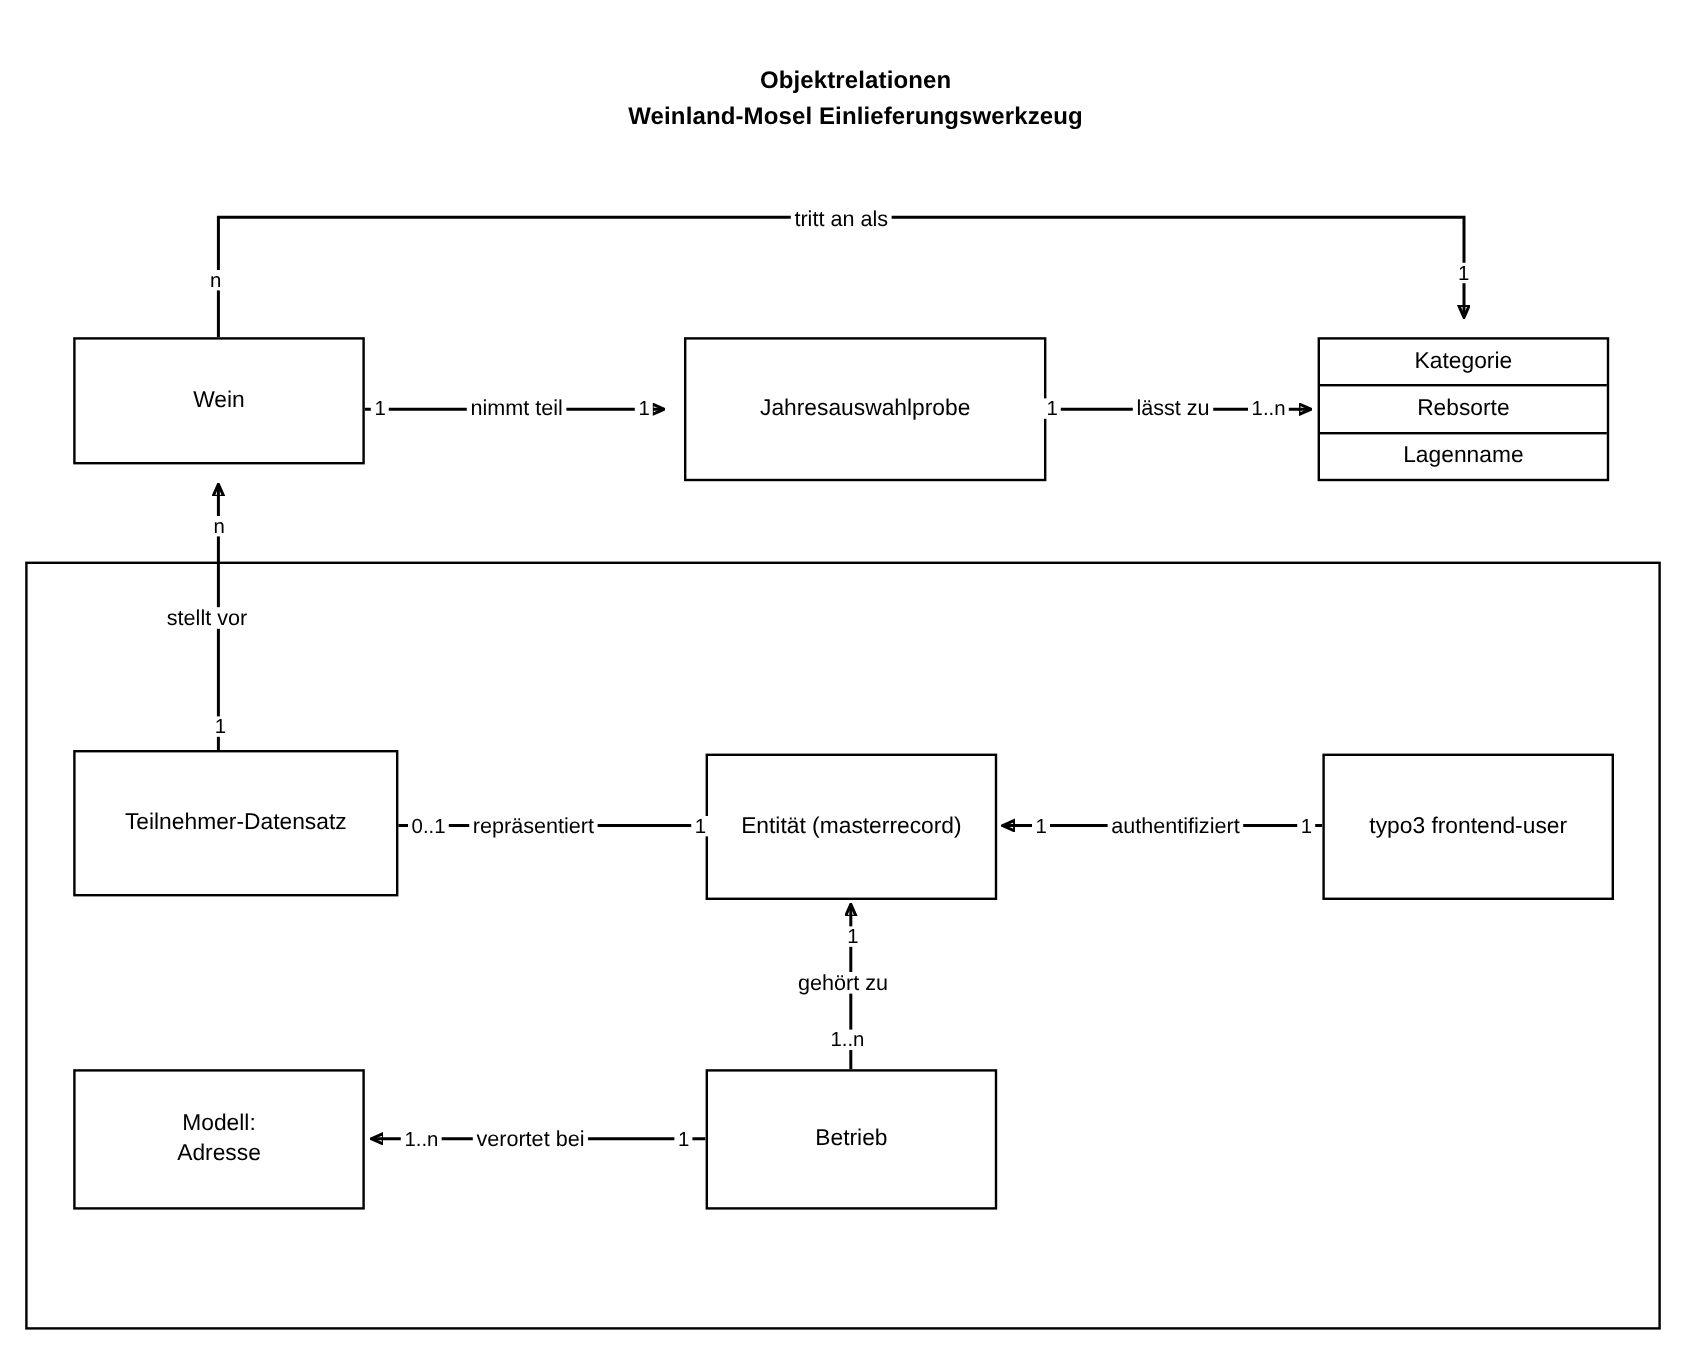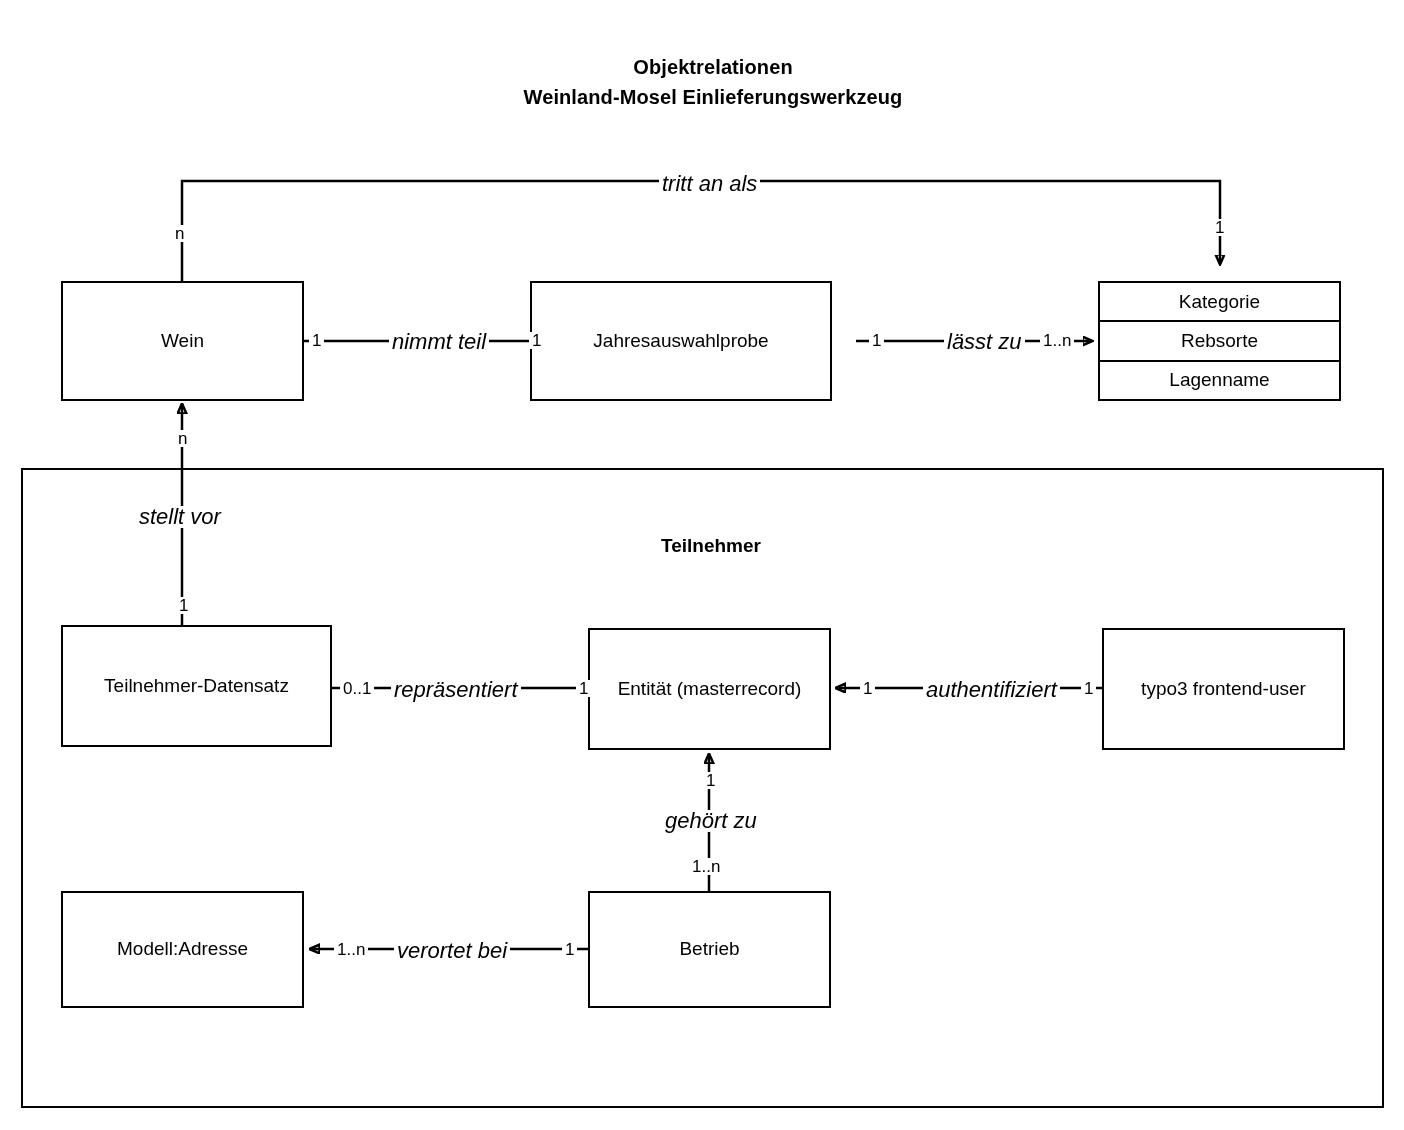--- a/index.html
+++ b/index.html
@@ -91,21 +91,21 @@
   
   .conn-label {
     position: absolute;
     font-size: 17px;
     background: #ffffff;
     padding: 0 3px;
     white-space: nowrap;
     z-index: 4;
     line-height: 1;
   }
-  .conn-label.verb { font-size: 22px; font-style: italic; }
+  .conn-label.verb { font-size: 18px; }
   .conn-label.card { font-size: 17px; }
 
   svg.links {
     position: absolute;
     left: 0;
     top: 0;
     width: 1404px;
     height: 1130px;
     z-index: 2;
     overflow: visible;
@@ -118,21 +118,20 @@
 </style>
 </head>
 <body>
 
 <div id="canvas">
 
   <div class="diagram-title" id="title-line1">Objektrelationen</div>
   <div class="diagram-title" id="title-line2">Weinland-Mosel Einlieferungswerkzeug</div>
 
   <div class="group-box" style="left:21px; top:468px; width:1363px; height:640px;"></div>
-  <div class="group-title" style="left:521px; top:535px; width:380px;">Teilnehmer</div>
 
   <svg class="links" viewBox="0 0 1404 1130">
     <defs>
       <marker id="arrow-r" markerWidth="11" markerHeight="11" refX="9.5" refY="5" orient="auto" markerUnits="userSpaceOnUse">
         <path d="M0,0.6 L10,5 L0,9.4 Z" fill="#000000" stroke="none"></path>
       </marker>
       <marker id="arrow-l" markerWidth="11" markerHeight="11" refX="9.5" refY="5" orient="auto" markerUnits="userSpaceOnUse">
         <path d="M0,0.6 L10,5 L0,9.4 Z" fill="#000000" stroke="none"></path>
       </marker>
       <marker id="arrow-u" markerWidth="11" markerHeight="11" refX="9.5" refY="5" orient="auto" markerUnits="userSpaceOnUse">
@@ -169,25 +168,25 @@
 
     <g>
       <line x1="709" y1="891" x2="709" y2="754" marker-end="url(#arrow-u)"></line>
     </g>
 
     <g>
       <line x1="588" y1="949" x2="310" y2="949" marker-end="url(#arrow-l)"></line>
     </g>
   </svg>
 
-  <div class="entity-box" style="left:61px; top:281px; width:243px; height:120px;">
+  <div class="entity-box" style="left:61px; top:281px; width:243px; height:106px;">
     <span>Wein</span>
   </div>
 
-  <div class="entity-box" style="left:530px; top:281px; width:302px; height:120px;">
+  <div class="entity-box" style="left:570px; top:281px; width:302px; height:120px;">
     <span>Jahresauswahlprobe</span>
   </div>
 
   <div class="attr-table" style="left:1098px; top:281px; width:243px; height:120px;">
     <div class="attr-row">
       <span>Kategorie</span>
     </div>
     <div class="attr-row">
       <span>Rebsorte</span>
     </div>
@@ -201,21 +200,21 @@
   </div>
 
   <div class="entity-box overflow-label" style="left:588px; top:628px; width:243px; height:122px;">
     <span>Entität (masterrecord)</span>
   </div>
 
   <div class="entity-box" style="left:1102px; top:628px; width:243px; height:122px;">
     <span>typo3 frontend-user</span>
   </div>
 
-  <div class="entity-box" style="left:61px; top:891px; width:243px; height:117px; ">
+  <div class="entity-box" style="left:61px; top:891px; width:243px; height:117px; flex-direction:column;">
     <span>Modell:</span>
     <span>Adresse</span>
   </div>
 
   <div class="entity-box" style="left:588px; top:891px; width:243px; height:117px;">
     <span>Betrieb</span>
   </div>
 
   <div class="conn-label verb" style="left:659px; top:173px;">tritt an als</div>
   <div class="conn-label card" style="left:172px; top:225px;">n</div>

